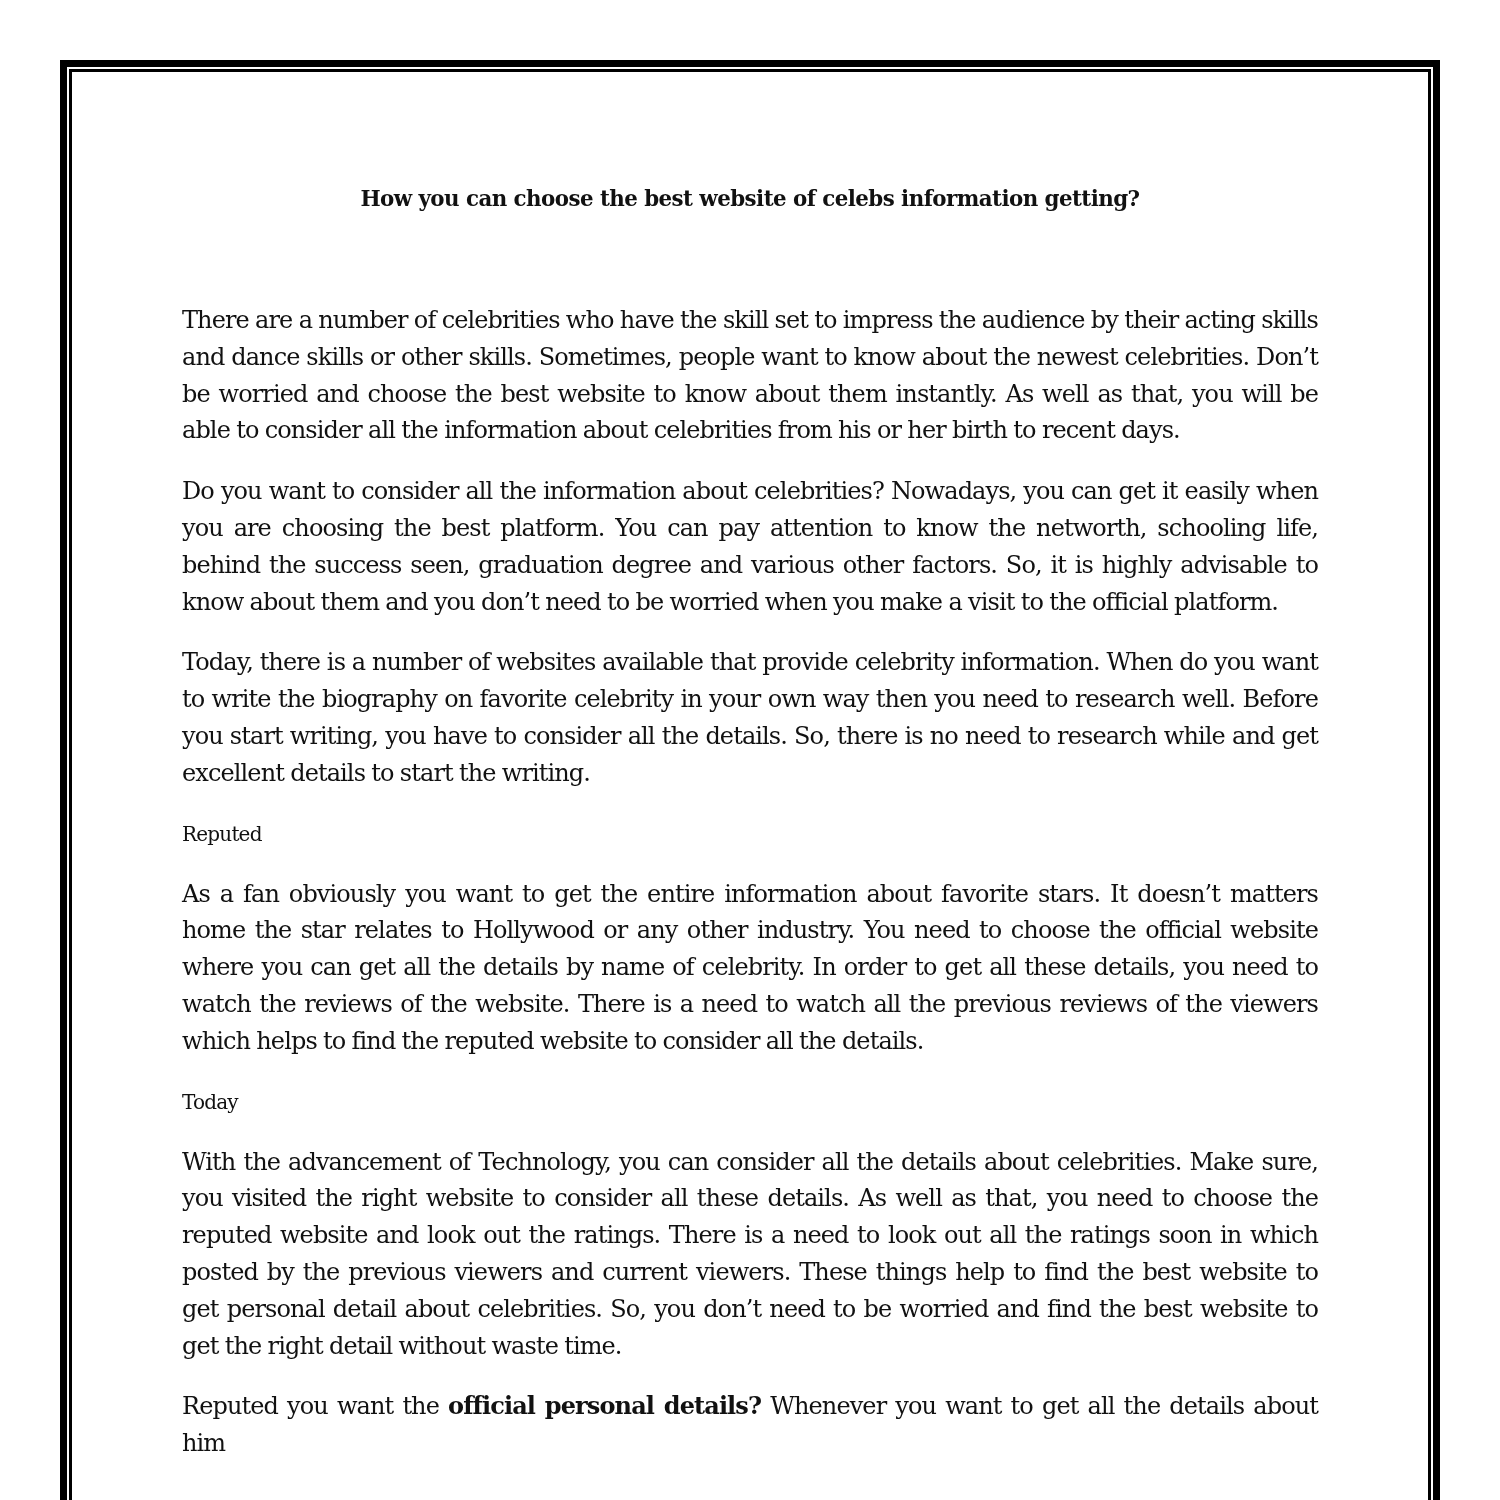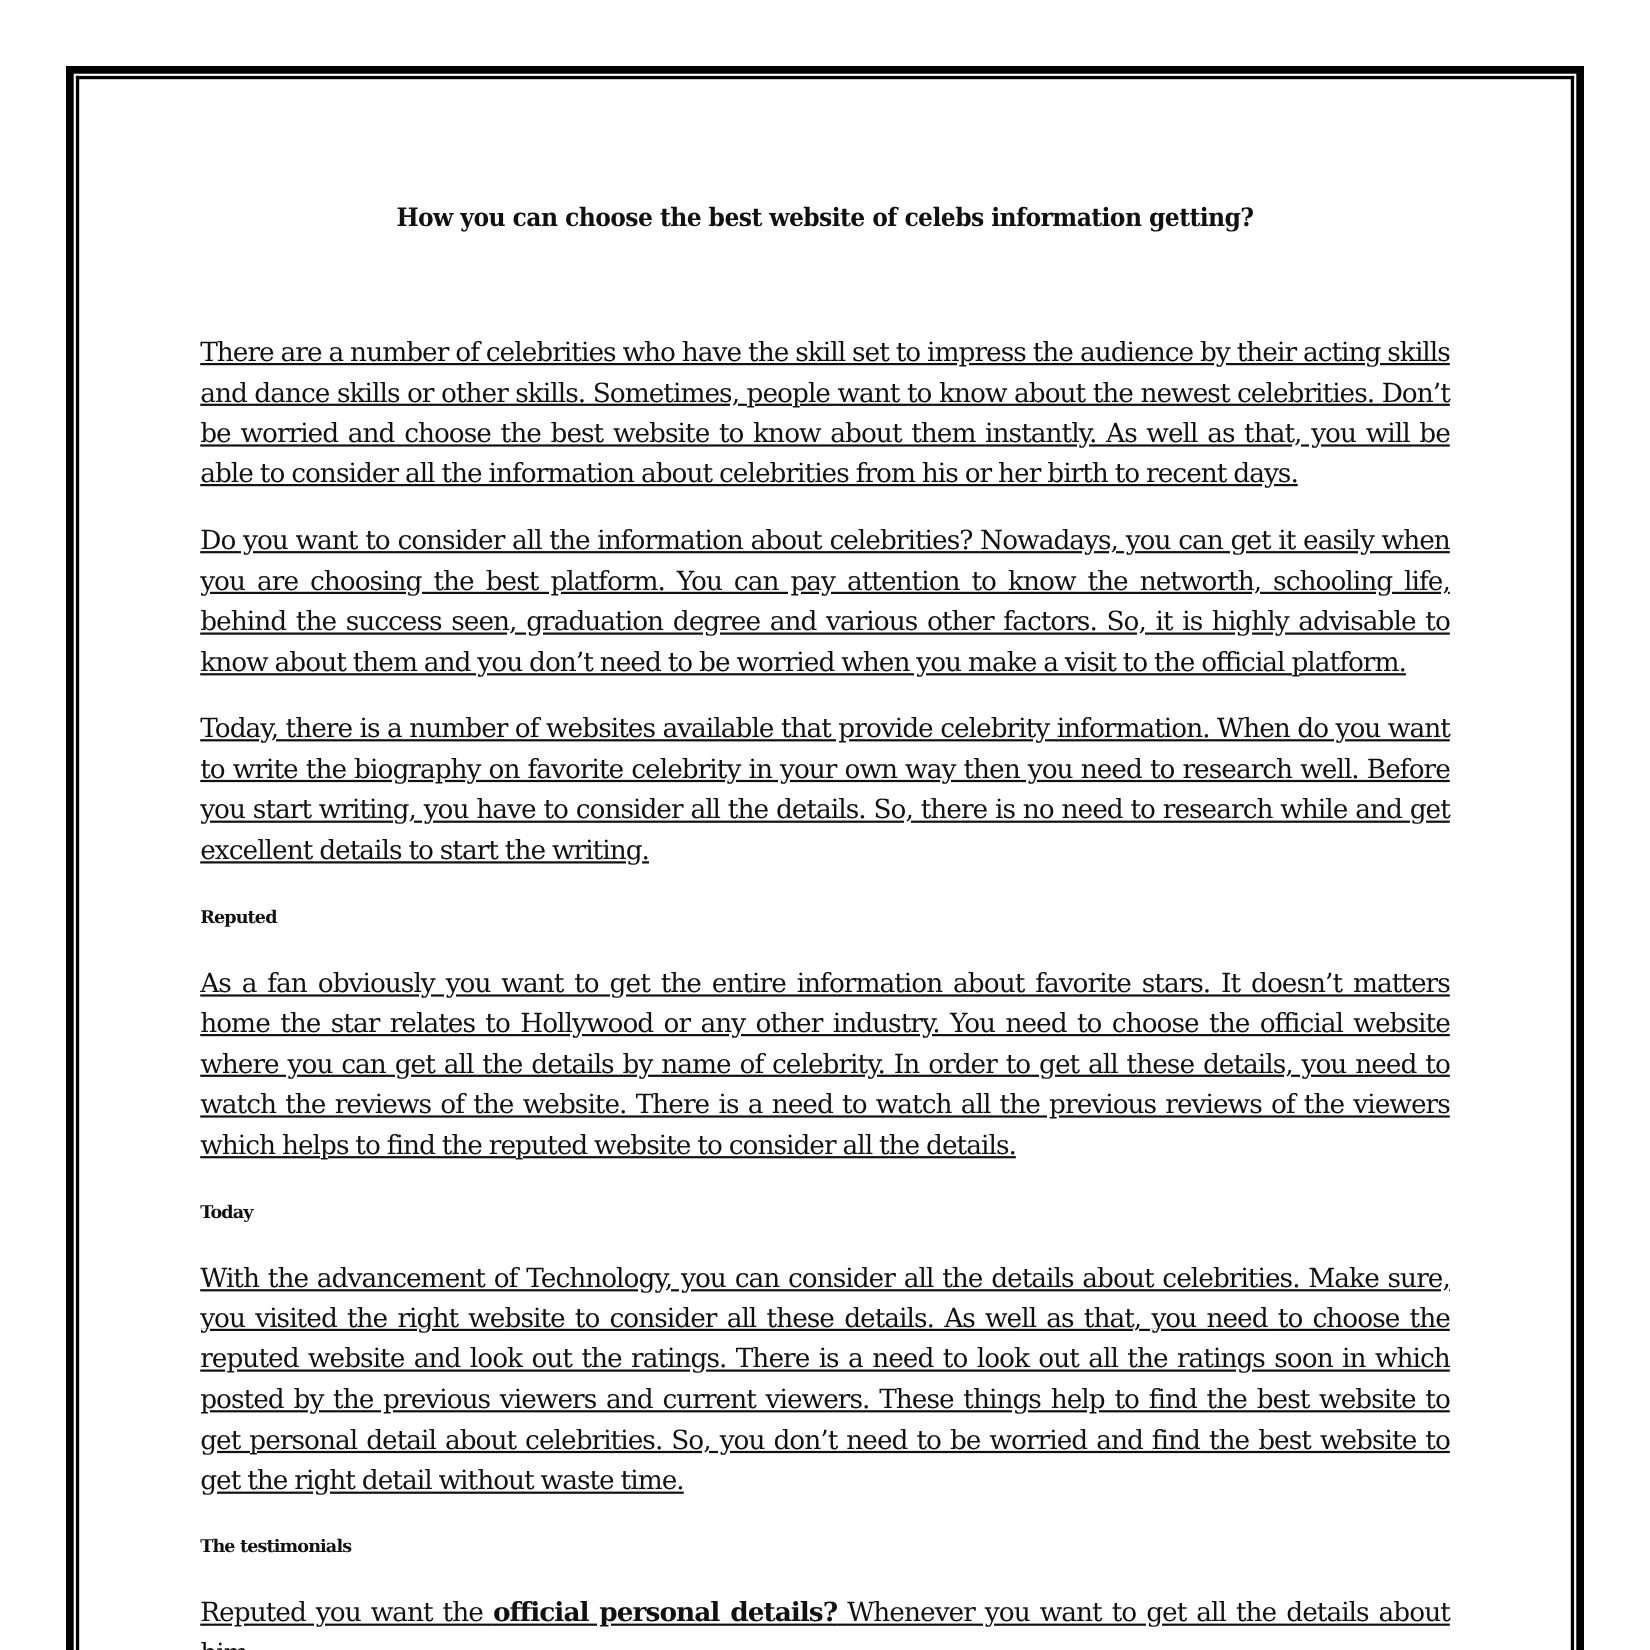--- a/index.html
+++ b/index.html
@@ -50,26 +50,25 @@
       font-family: "DejaVu Serif", "Liberation Serif", serif;
       transform: scaleX(0.93);
     }
     .para {
       font-size: 24px;
       line-height: 36.8px;
       text-align: justify;
       margin: 0 0 24px 0;
       letter-spacing: -0.9px;
       word-spacing: -0.5px;
-      text-decoration: underline;
     }
     .para.first { margin-top: 84px; }
     .section-heading {
-      font-size: 16px;
-      font-weight: bold;
+      font-size: 20px;
+      font-weight: normal;
       line-height: 36px;
       margin: 0 0 24px 0;
       letter-spacing: -0.8px;
     }
     .para b { font-weight: bold; }
   </style>
 </head>
 <body>
 
 <div class="page-frame-outer">
@@ -82,15 +81,14 @@
   <p class="para first">There are a number of celebrities who have the skill set to impress the audience by their acting skills and dance skills or other skills. Sometimes, people want to know about the newest celebrities. Don’t be worried and choose the best website to know about them instantly. As well as that, you will be able to consider all the information about celebrities from his or her birth to recent days.</p>
   <p class="para">Do you want to consider all the information about celebrities? Nowadays, you can get it easily when you are choosing the best platform. You can pay attention to know the networth, schooling life, behind the success seen, graduation degree and various other factors. So, it is highly advisable to know about them and you don’t need to be worried when you make a visit to the official platform.</p>
   <p class="para">Today, there is a number of websites available that provide celebrity information. When do you want to write the biography on favorite celebrity in your own way then you need to research well. Before you start writing, you have to consider all the details. So, there is no need to research while and get excellent details to start the writing.</p>
 
   <h2 class="section-heading">Reputed</h2>
   <p class="para">As a fan obviously you want to get the entire information about favorite stars. It doesn’t matters home the star relates to Hollywood or any other industry. You need to choose the official website where you can get all the details by name of celebrity. In order to get all these details, you need to watch the reviews of the website. There is a need to watch all the previous reviews of the viewers which helps to find the reputed website to consider all the details.</p>
 
   <h2 class="section-heading">Today</h2>
   <p class="para">With the advancement of Technology, you can consider all the details about celebrities. Make sure, you visited the right website to consider all these details. As well as that, you need to choose the reputed website and look out the ratings. There is a need to look out all the ratings soon in which posted by the previous viewers and current viewers. These things help to find the best website to get personal detail about celebrities. So, you don’t need to be worried and find the best website to get the right detail without waste time.</p>
 
-  <h2 class="section-heading">The testimonials</h2>
   <p class="para"><span>Reputed you want the </span><b>official personal details?</b><span> Whenever you want to get all the details about him</span></p>
 </div>
 
 </body></html>

